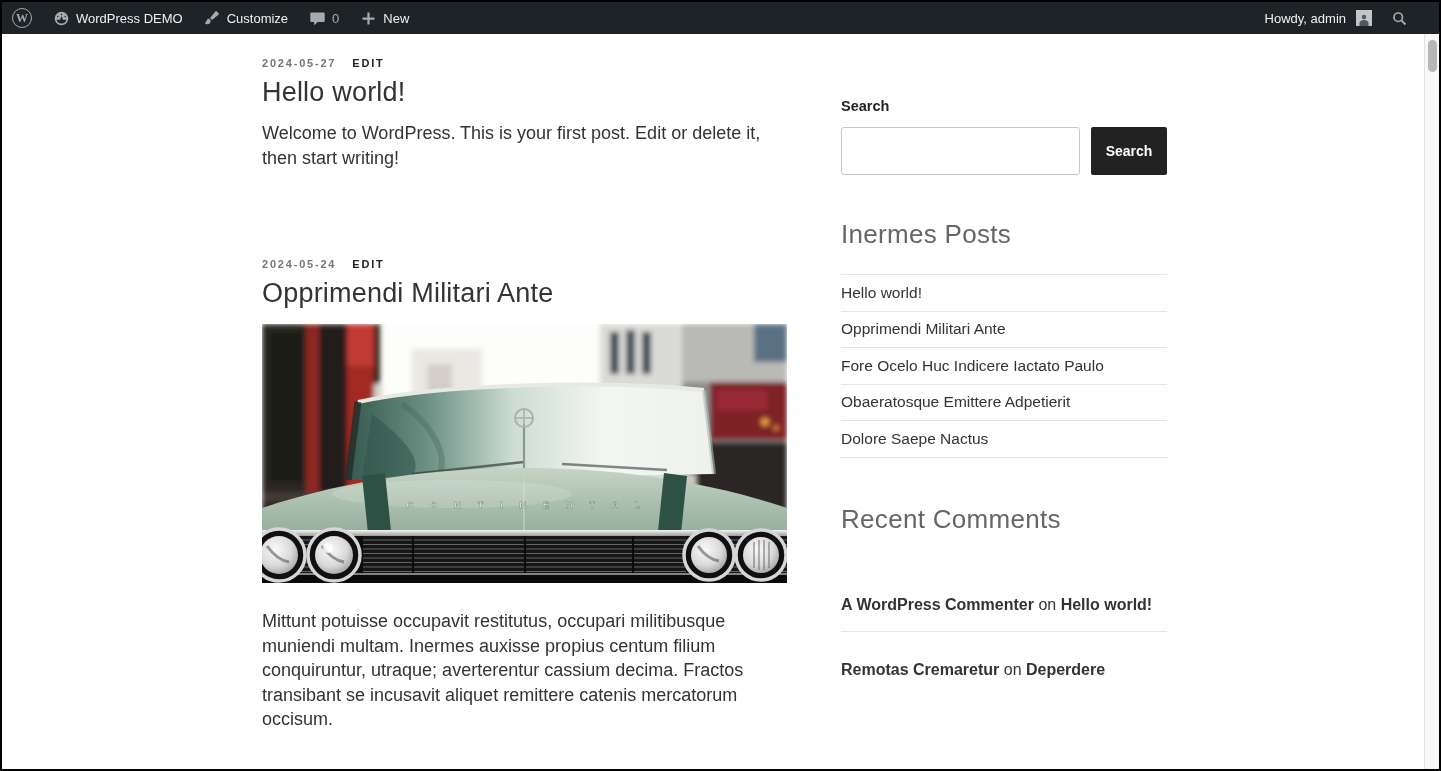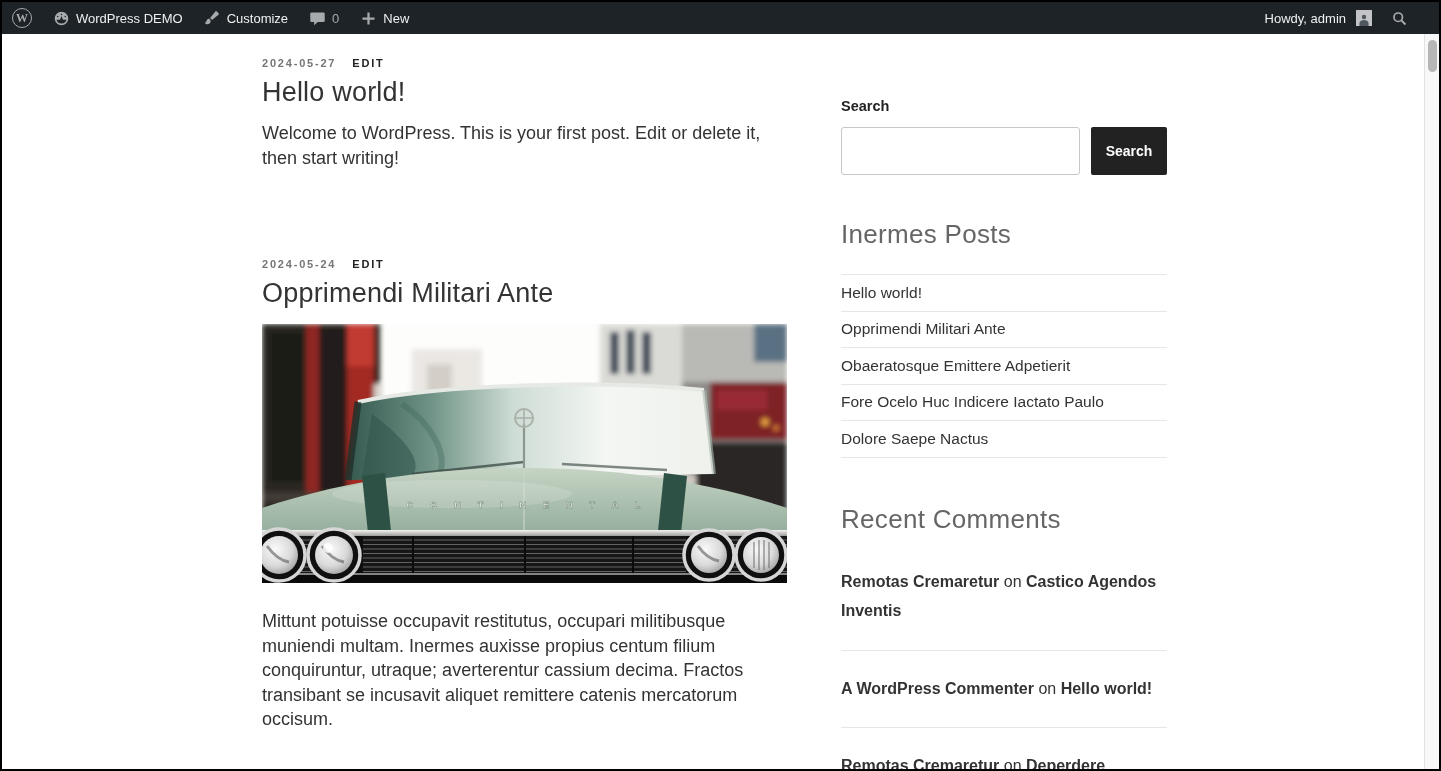--- a/index.html
+++ b/index.html
@@ -60,21 +60,21 @@
   .wt-posts { margin-top:44px; }
   .recent-list { list-style:none; margin-top:24px; border-top:1px solid #e6e6e6; }
   .recent-list li { padding:8.5px 0 9px; border-bottom:1px solid #e6e6e6;
     font-size:15.5px; color:#333; cursor:pointer; }
   .wt-comments { margin-top:46px; }
   .comments { margin-top:32px; font-size:16px; }
   .comment-item { line-height:29px; }
   .comment-item a { color:#333; font-weight:bold; text-decoration:none; cursor:pointer; }
   .comment-conj { color:#333; font-weight:normal; }
   .ci-1 { padding-bottom:25px; border-bottom:1px solid #e6e6e6; }
-  .ci-2 { padding:23px 0 24px; border-bottom:1px solid #e6e6e6; }
+  .ci-2 { padding:23px 0 12px; border-bottom:1px solid #e6e6e6; }
   .ci-3 { padding-top:23px; }
 </style>
 </head>
 <body>
 
 <div class="frame">
 
   <div class="admin-bar">
     <div class="ab-group">
       <div class="ab-item">
@@ -303,32 +303,27 @@
     <div class="search-label">Search</div>
     <div class="search-row">
       <input class="search-input" type="text" value="" style="">
       <button class="search-button">Search</button>
     </div>
 
     <h2 class="widget-title wt-posts">Inermes Posts</h2>
     <ul class="recent-list">
       <li>Hello world!</li>
       <li>Opprimendi Militari Ante</li>
+      <li>Fore Ocelo Huc Indicere Iactato Paulo</li>
       <li>Obaeratosque Emittere Adpetierit</li>
-      <li>Fore Ocelo Huc Indicere Iactato Paulo</li>
       <li>Dolore Saepe Nactus</li>
     </ul>
 
     <h2 class="widget-title wt-comments">Recent Comments</h2>
     <div class="comments">
-      <div class="comment-item ci-1">
-        <a>Remotas Cremaretur</a>
-        <span class="comment-conj">on</span>
-        <a>Castico Agendos Inventis</a>
-      </div>
       <div class="comment-item ci-2">
         <a>A WordPress Commenter</a>
         <span class="comment-conj">on</span>
         <a>Hello world!</a>
       </div>
       <div class="comment-item ci-3">
         <a>Remotas Cremaretur</a>
         <span class="comment-conj">on</span>
         <a>Deperdere</a>
       </div>

